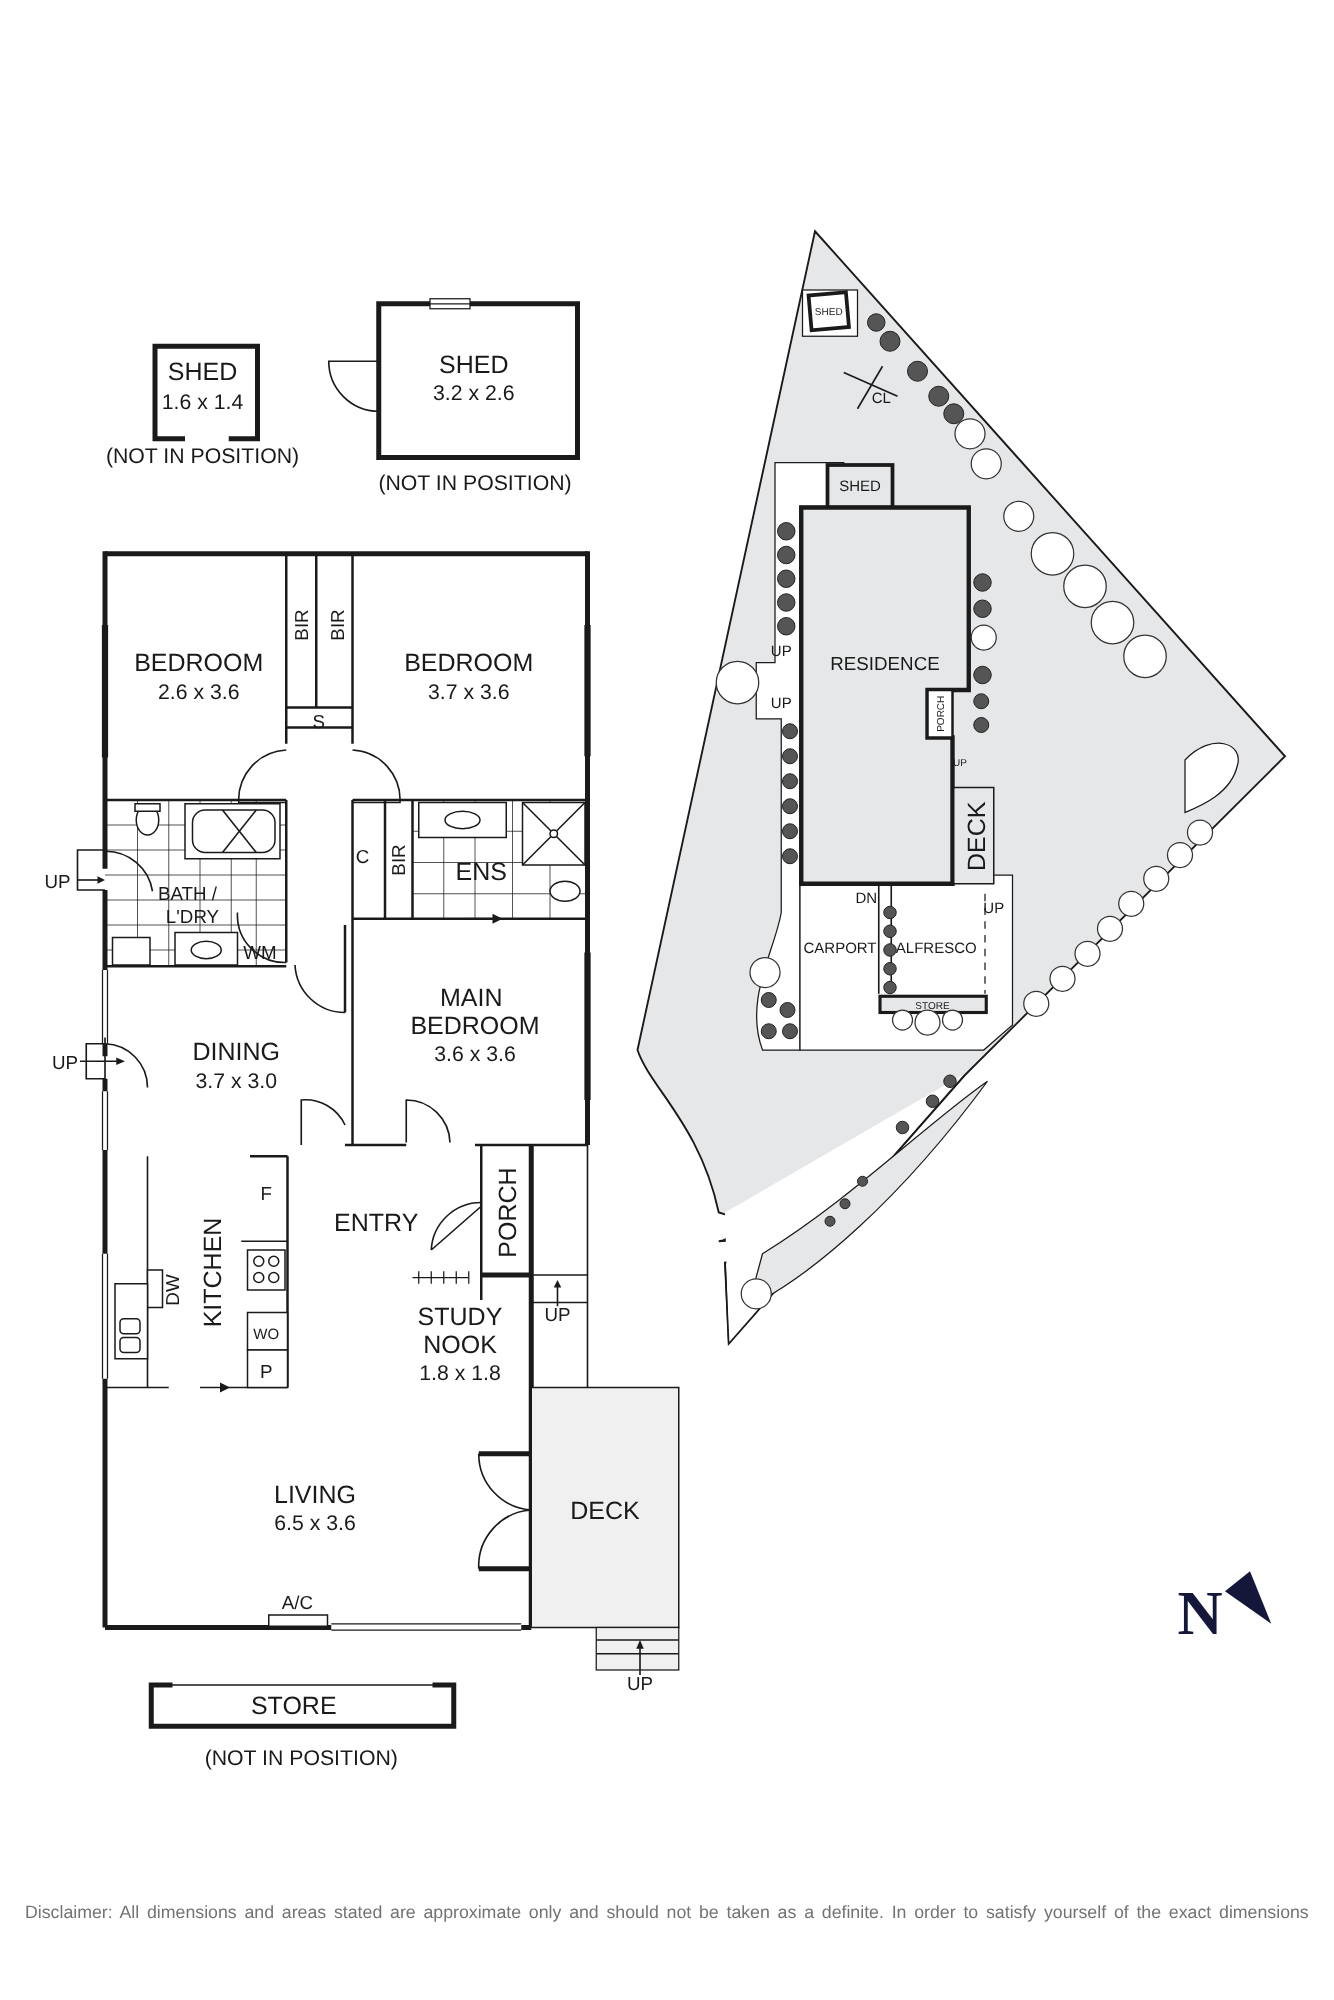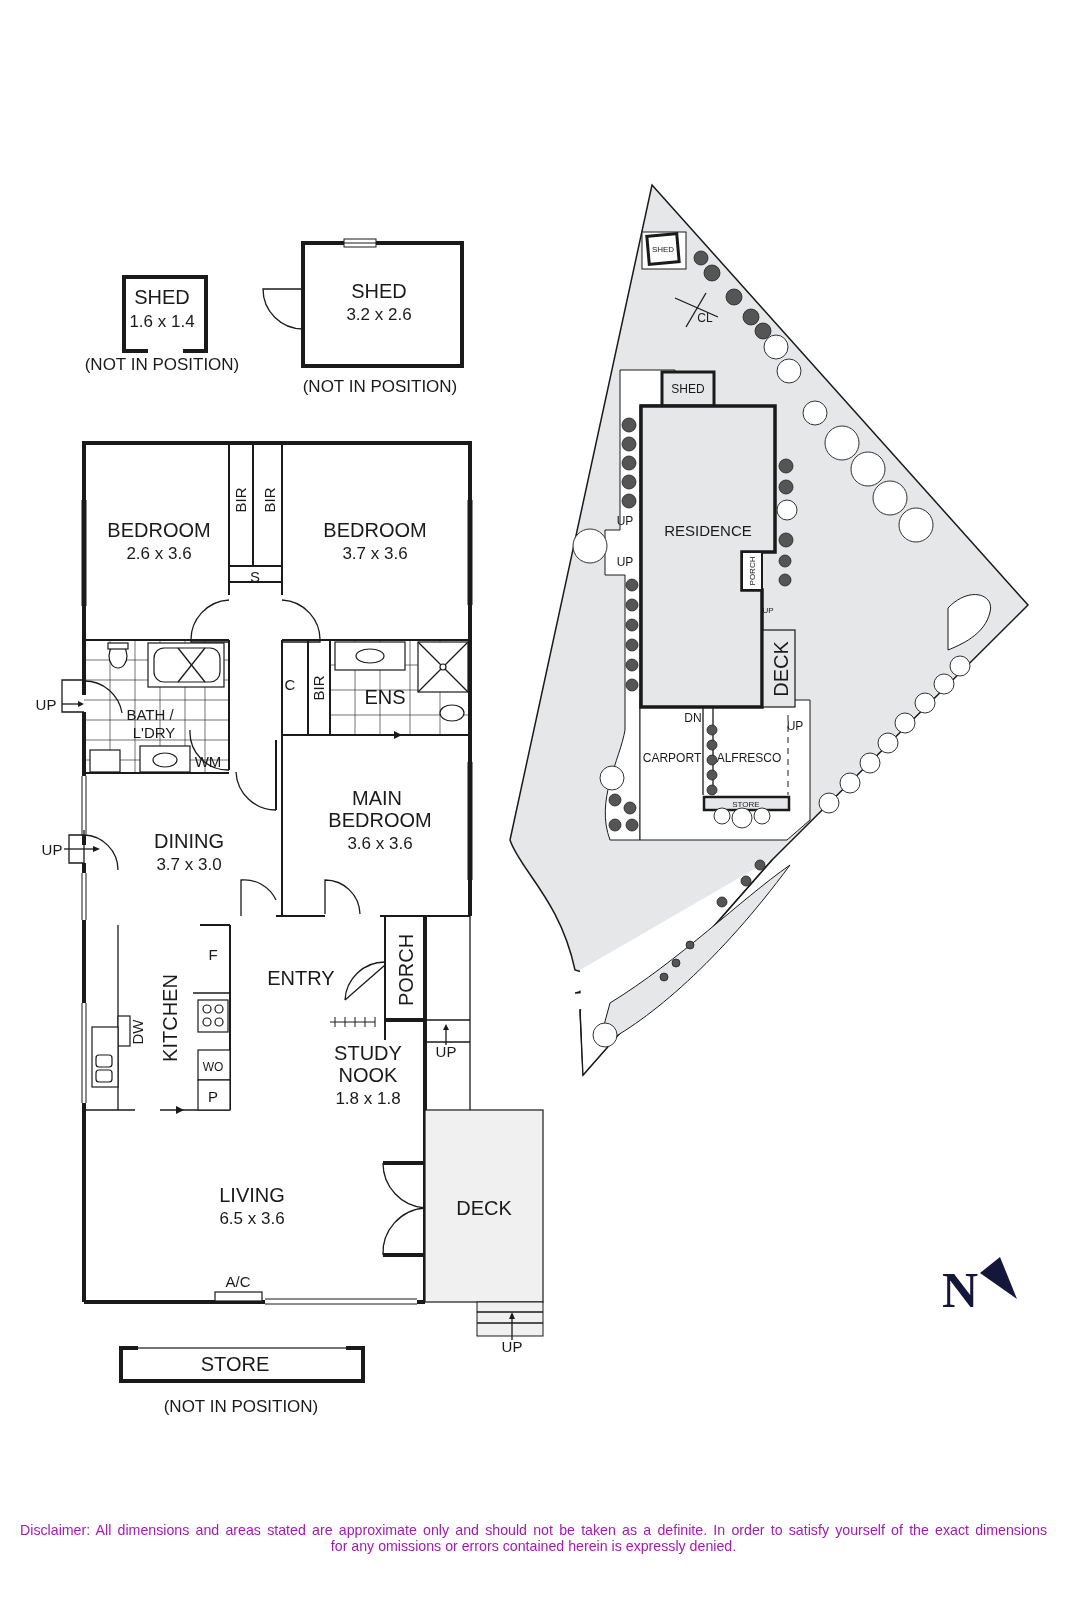--- a/index.html
+++ b/index.html
@@ -11,21 +11,21 @@
   .sm{font-size:15px;}
   .xs{font-size:12px;}
   .tiny{font-size:8px;}
   .wall{stroke:#1a1a1a;stroke-width:4;fill:none;}
   .thin{stroke:#1a1a1a;stroke-width:1.3;fill:none;}
   .mid{stroke:#1a1a1a;stroke-width:2;fill:none;}
   .lot{fill:#e6e7e8;stroke:#1a1a1a;stroke-width:1.5;}
   .white{fill:#fff;stroke:#1a1a1a;stroke-width:1.2;}
   .tree{fill:#fff;stroke:#333;stroke-width:1;}
   .shrub{fill:#555;stroke:#222;stroke-width:0.8;}
-  .disclaimer{position:absolute;left:20px;top:1522px;width:1027px;text-align:center;font-size:14.2px;line-height:16px;color:#a21caf;}
+  .disclaimer{position:absolute;left:20px;top:1522px;width:1027px;text-align:center;font-size:14.2px;line-height:16px;color:#737373;}
   .disclaimer span{display:block;}
   .d1{text-align:justify;text-align-last:justify;}
 </style>
 </head>
 <body>
 
 <svg width="1067" height="1600" viewBox="0 0 1067 1600" xmlns="http://www.w3.org/2000/svg">
 
   <g>
     <path class="wall" d="M148,351 L124,351 L124,277 L206,277 L206,351 L183,351"></path>
@@ -363,14 +363,13 @@
   </g>
 
   <g>
     <text x="960" y="1307" font-family="'Liberation Serif', serif" font-size="50" font-weight="bold" fill="#14163a" text-anchor="middle">N</text>
     <polygon points="980,1273 1000,1257 1017,1299" fill="#14163a"></polygon>
   </g>
 </svg>
 
 <div class="disclaimer">
   <span class="d1">Disclaimer: All dimensions and areas stated are approximate only and should not be taken as a definite. In order to satisfy yourself of the exact dimensions</span>
-  <span>for any omissions or errors contained herein is expressly denied.</span>
 </div>
 
 </body></html>

